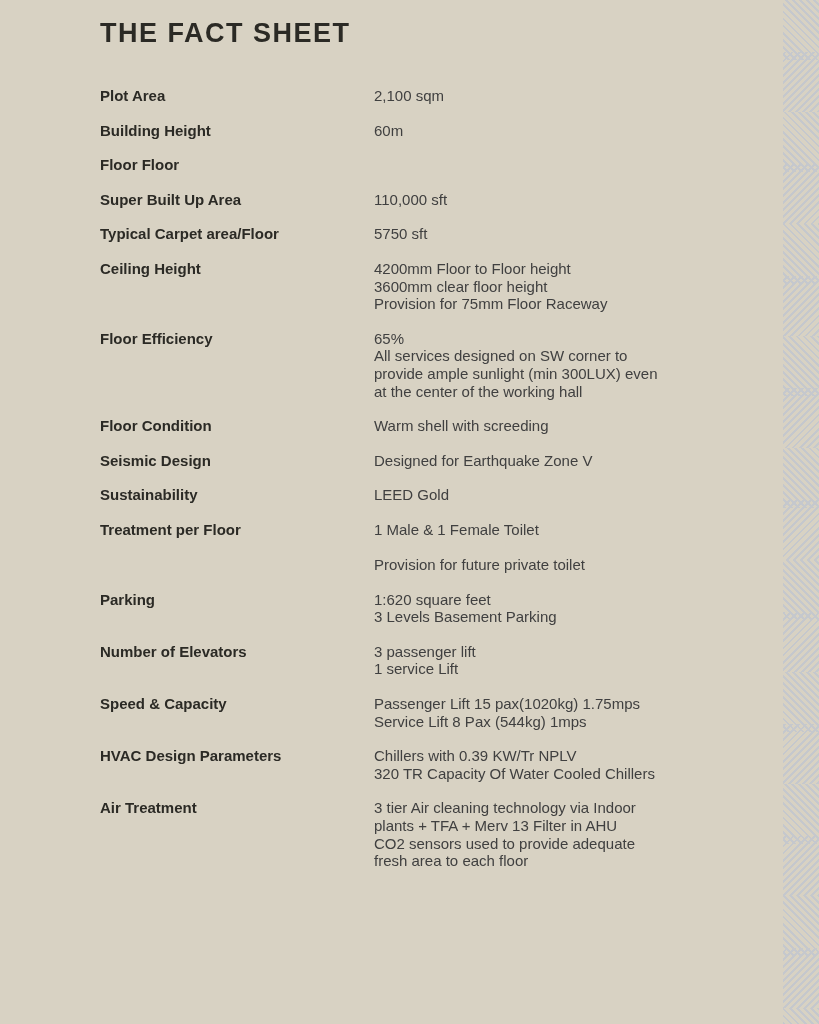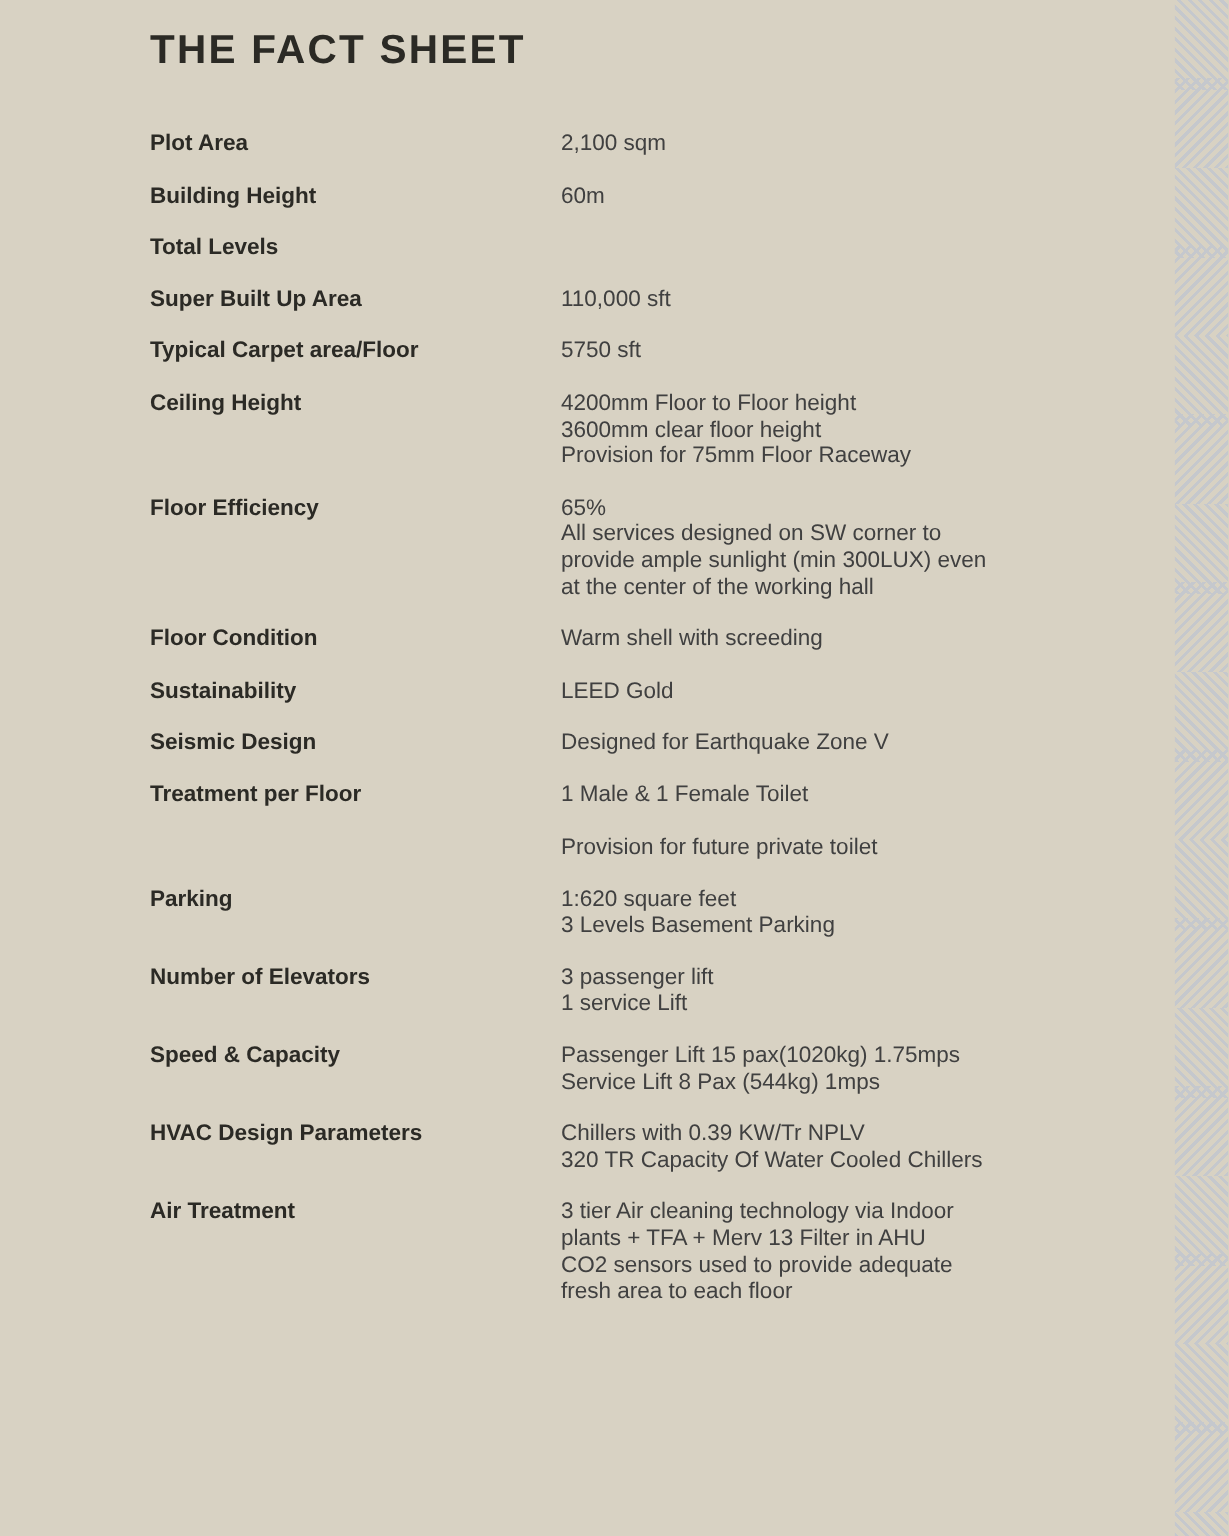--- a/index.html
+++ b/index.html
@@ -91,21 +91,21 @@
   <div class="fact-rows">
     <div class="fact-row">
       <div class="fact-label">Plot Area</div>
       <div class="fact-value">2,100 sqm</div>
     </div>
     <div class="fact-row">
       <div class="fact-label">Building Height</div>
       <div class="fact-value">60m</div>
     </div>
     <div class="fact-row">
-      <div class="fact-label">Total Levels</div>
+      <div class="fact-label">Floor Floor</div>
     </div>
     <div class="fact-row">
       <div class="fact-label">Super Built Up Area</div>
       <div class="fact-value">110,000 sft</div>
     </div>
     <div class="fact-row">
       <div class="fact-label">Typical Carpet area/Floor</div>
       <div class="fact-value">5750 sft</div>
     </div>
     <div class="fact-row">
@@ -119,26 +119,26 @@
       <div class="fact-value">65%
 All services designed on SW corner to
 provide ample sunlight (min 300LUX) even
 at the center of the working hall</div>
     </div>
     <div class="fact-row">
       <div class="fact-label">Floor Condition</div>
       <div class="fact-value">Warm shell with screeding</div>
     </div>
     <div class="fact-row">
+      <div class="fact-label">Seismic Design</div>
+      <div class="fact-value">Designed for Earthquake Zone V</div>
+    </div>
+    <div class="fact-row">
       <div class="fact-label">Sustainability</div>
       <div class="fact-value">LEED Gold</div>
-    </div>
-    <div class="fact-row">
-      <div class="fact-label">Seismic Design</div>
-      <div class="fact-value">Designed for Earthquake Zone V</div>
     </div>
     <div class="fact-row">
       <div class="fact-label">Treatment per Floor</div>
       <div class="fact-value">1 Male &amp; 1 Female Toilet
 
 Provision for future private toilet</div>
     </div>
     <div class="fact-row">
       <div class="fact-label">Parking</div>
       <div class="fact-value">1:620 square feet

